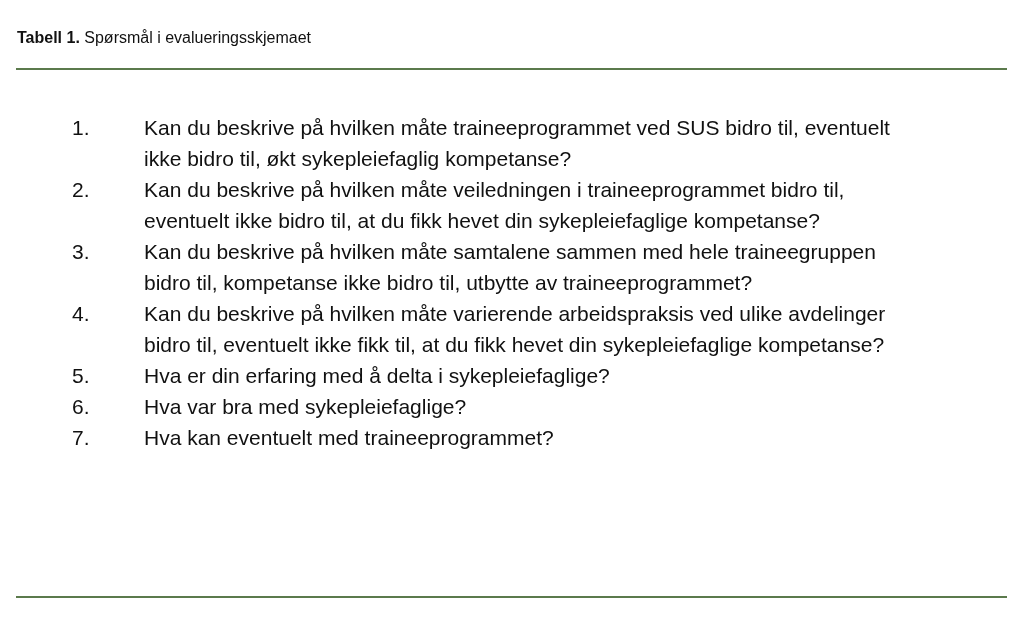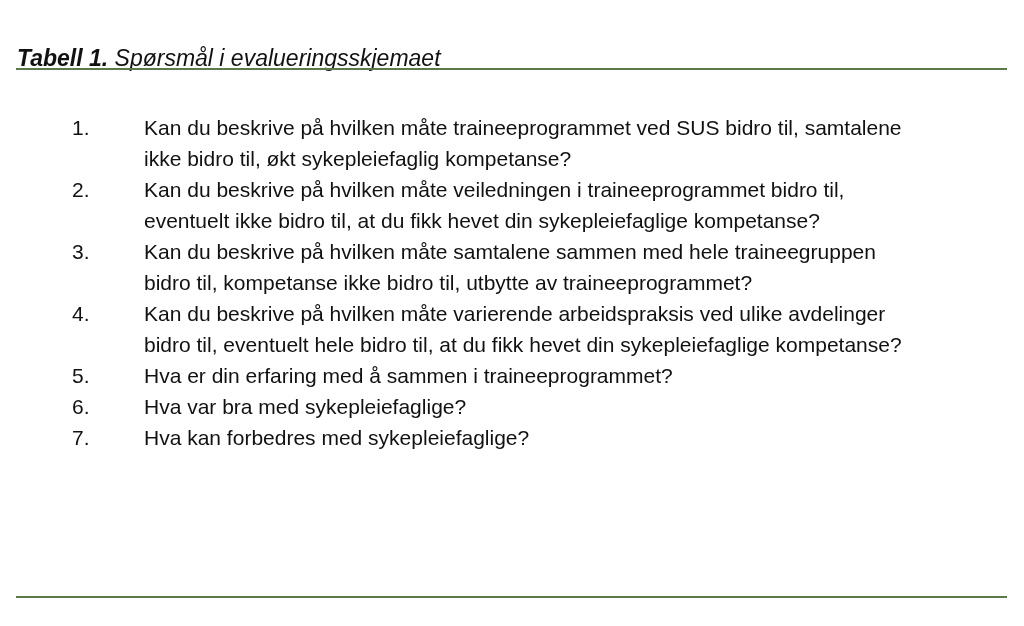--- a/index.html
+++ b/index.html
@@ -1,58 +1,58 @@
 <!DOCTYPE html>
 <html><head>
 <meta charset="utf-8">
 <style>
   html, body { margin: 0; padding: 0; background: #ffffff; }
   body { width: 1024px; height: 626px; position: relative; overflow: hidden;
          font-family: "Liberation Sans", "DejaVu Sans", sans-serif; color: #111; }
-  .caption { position: absolute; left: 17px; top: 44px; font-size: 23px; line-height: 28px; white-space: nowrap; font-style: italic; }
+  .caption { position: absolute; left: 17px; top: 24px; font-size: 16px; line-height: 28px; white-space: nowrap; }
   .caption b { font-weight: bold; }
   .rule { position: absolute; left: 16px; width: 991px; height: 2px; background: #5b7a4c; }
   .rule.top { top: 68px; }
   .rule.bottom { top: 596px; }
   .list { position: absolute; left: 72px; top: 112px; width: 880px; margin: 0; padding: 0; list-style: none; }
   .item { display: flex; font-size: 21px; line-height: 31px; }
   .num { width: 72px; flex: 0 0 72px; }
   .text { flex: 1; max-width: 760px; }
 </style>
 </head>
 <body>
 
 <div class="caption"><b>Tabell 1.</b><span> Spørsmål i evalueringsskjemaet</span></div>
 
 <div class="rule top" style="background: rgb(91, 122, 76);"></div>
 
 <ol class="list">
   <li class="item">
     <span class="num">1.</span>
-    <span class="text">Kan du beskrive på hvilken måte traineeprogrammet ved SUS bidro til, samtalene ikke bidro til, økt sykepleiefaglig kompetanse?</span>
+    <span class="text">Kan du beskrive på hvilken måte traineeprogrammet ved SUS bidro til, eventuelt ikke bidro til, økt sykepleiefaglig kompetanse?</span>
   </li>
   <li class="item">
     <span class="num">2.</span>
     <span class="text">Kan du beskrive på hvilken måte veiledningen i traineeprogrammet bidro til, eventuelt ikke bidro til, at du fikk hevet din sykepleiefaglige kompetanse?</span>
   </li>
   <li class="item">
     <span class="num">3.</span>
     <span class="text">Kan du beskrive på hvilken måte samtalene sammen med hele traineegruppen bidro til, kompetanse ikke bidro til, utbytte av traineeprogrammet?</span>
   </li>
   <li class="item">
     <span class="num">4.</span>
-    <span class="text">Kan du beskrive på hvilken måte varierende arbeidspraksis ved ulike avdelinger bidro til, eventuelt hele bidro til, at du fikk hevet din sykepleiefaglige kompetanse?</span>
+    <span class="text">Kan du beskrive på hvilken måte varierende arbeidspraksis ved ulike avdelinger bidro til, eventuelt ikke fikk til, at du fikk hevet din sykepleiefaglige kompetanse?</span>
   </li>
   <li class="item">
     <span class="num">5.</span>
-    <span class="text">Hva er din erfaring med å sammen i traineeprogrammet?</span>
+    <span class="text">Hva er din erfaring med å delta i sykepleiefaglige?</span>
   </li>
   <li class="item">
     <span class="num">6.</span>
     <span class="text">Hva var bra med sykepleiefaglige?</span>
   </li>
   <li class="item">
     <span class="num">7.</span>
-    <span class="text">Hva kan forbedres med sykepleiefaglige?</span>
+    <span class="text">Hva kan eventuelt med traineeprogrammet?</span>
   </li>
 </ol>
 
 <div class="rule bottom" style="background: rgb(91, 122, 76);"></div>
 
 </body></html>

